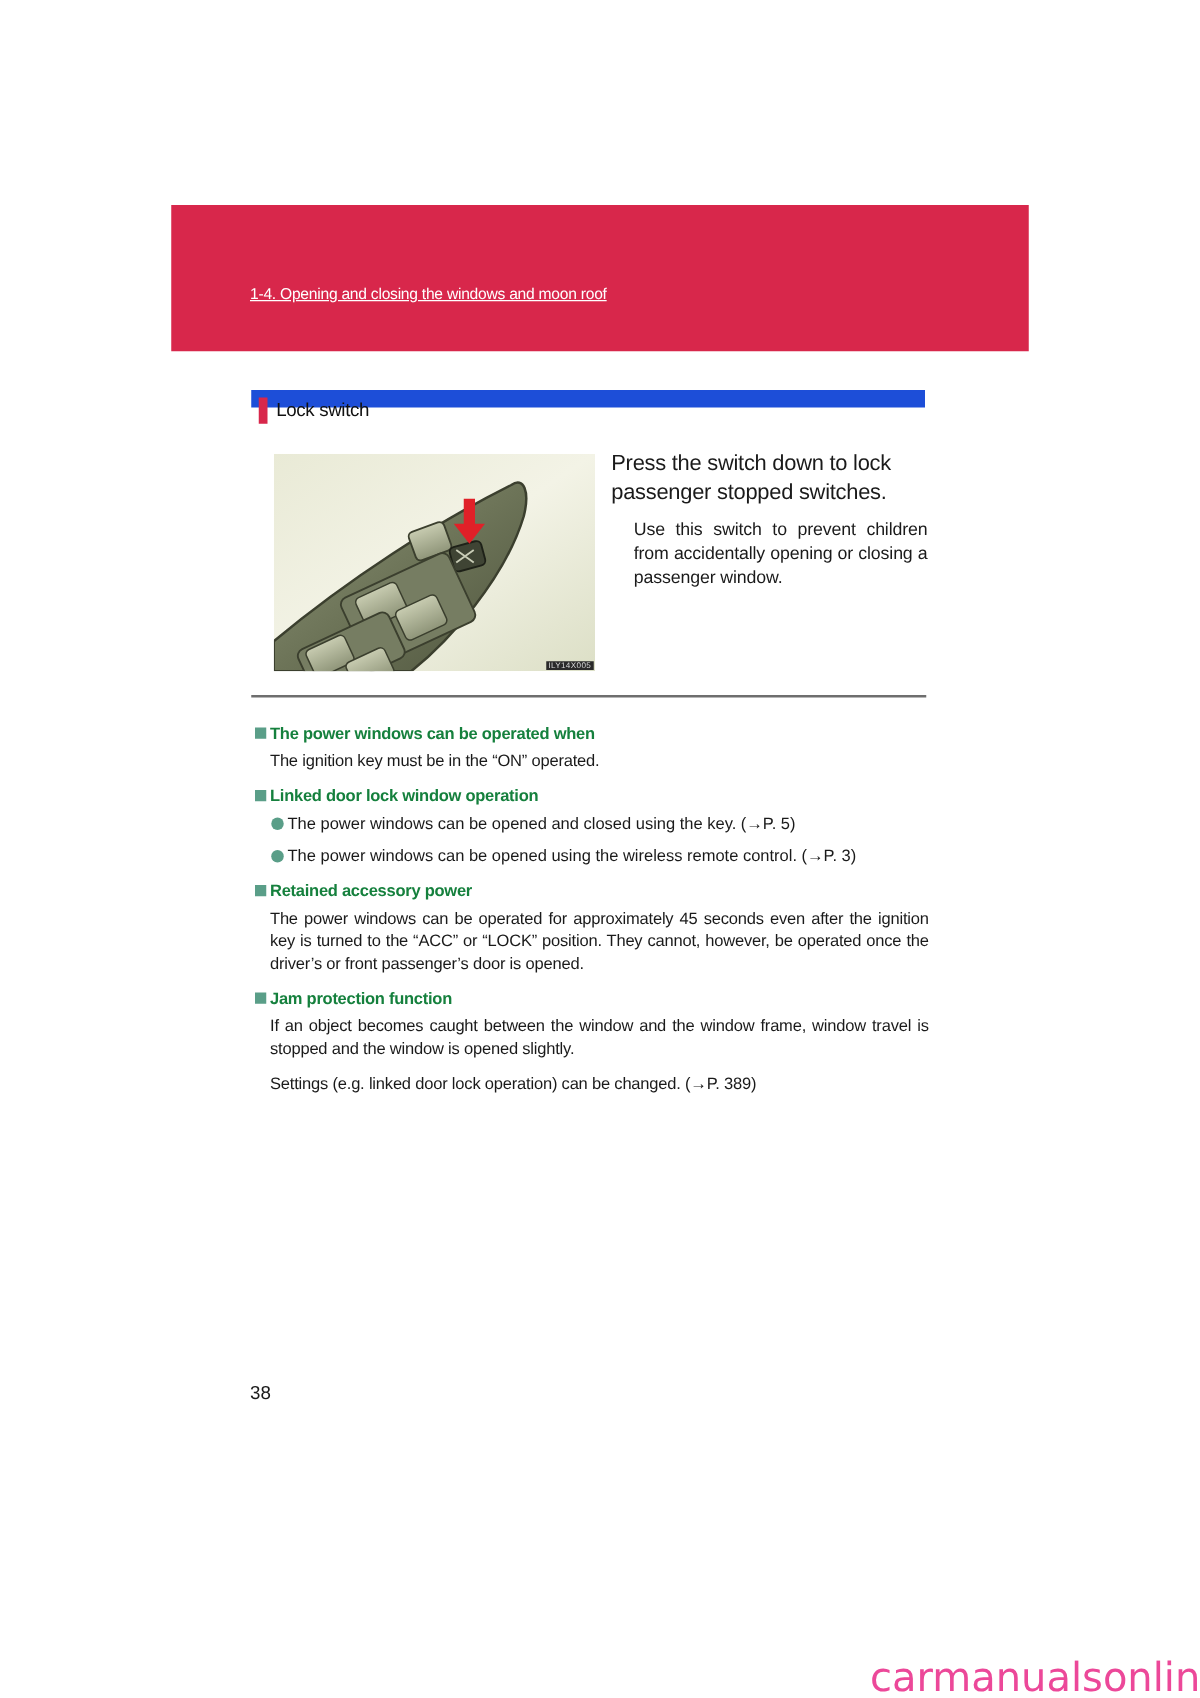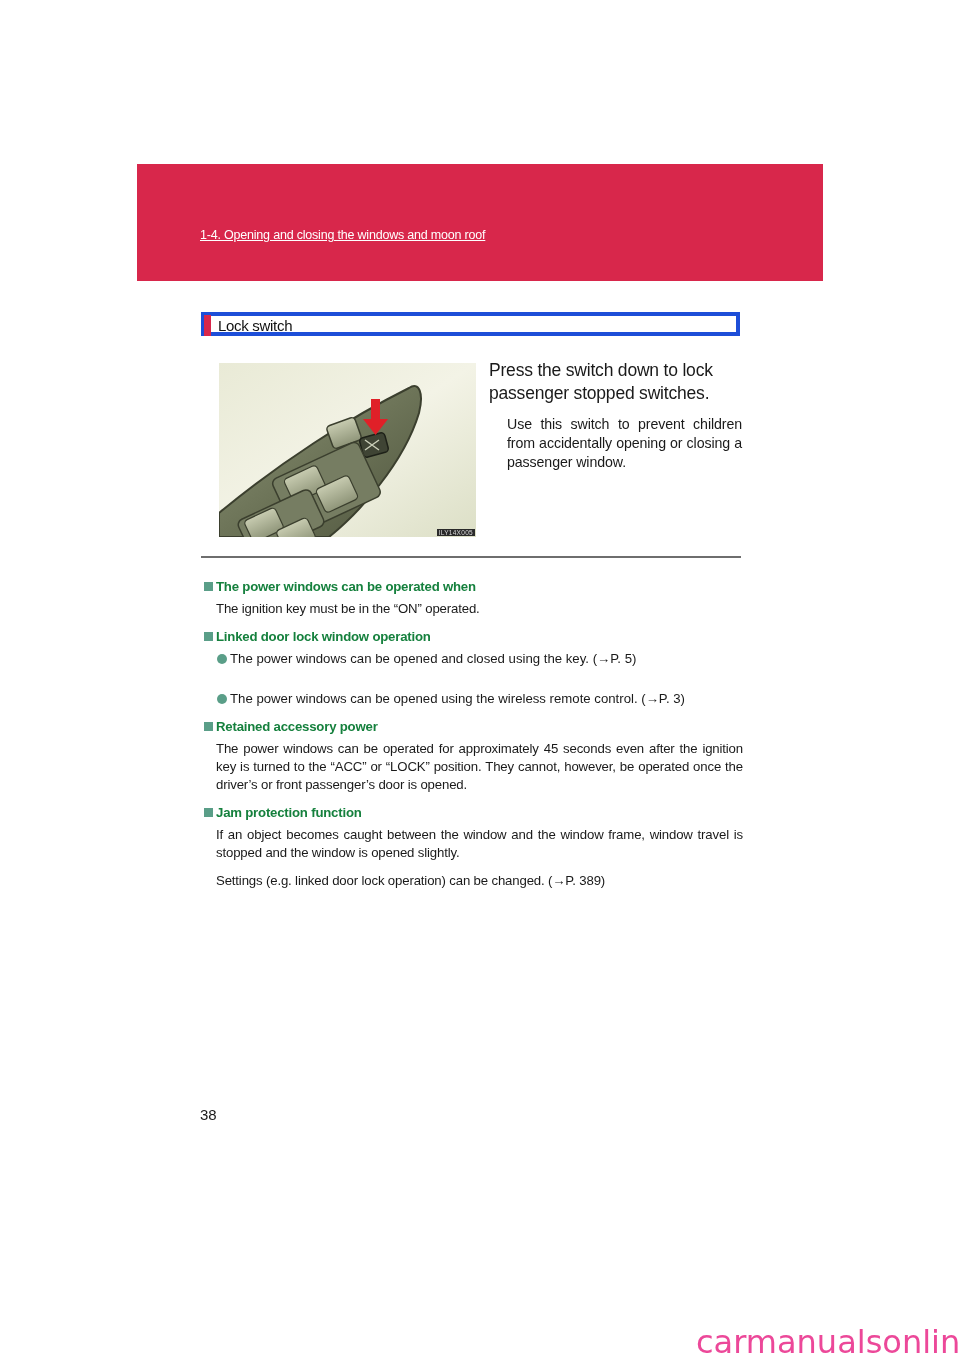--- a/index.html
+++ b/index.html
@@ -4,22 +4,22 @@
 <style>
   html, body { margin: 0; padding: 0; background: #ffffff; }
   body { width: 960px; height: 1358px; position: relative; overflow: hidden;
          font-family: "Liberation Sans", sans-serif; color: #1a1a1a; }
 
   .header-band { position: absolute; left: 137px; top: 164px; width: 686px; height: 117px;
                  background: #d8274b; }
   .header-band .crumb { position: absolute; left: 63px; top: 64px; color: #ffffff;
                         font-size: 12.5px; letter-spacing: -0.2px; text-decoration: underline; }
 
-  .section-title { position: absolute; left: 201px; top: 312px; width: 539px; height: 24px;
-                   border: 4px solid #1d4ed8; box-sizing: border-box; background: #fff; }
+  .section-title { position: absolute; left: 201px; top: 312px; width: 539px; height: 14px;
+                   border: 7px solid #1d4ed8; box-sizing: border-box; background: #fff; }
   .section-title .bar { position: absolute; left: -1px; top: -1px; width: 7px; height: 21px;
                         background: #d8274b; }
   .section-title .label { position: absolute; left: 13px; top: 0px; font-size: 15px;
                           line-height: 19px; color: #111; letter-spacing: -0.3px; }
 
   .photo { position: absolute; left: 219px; top: 363px; width: 257px; height: 174px;
            overflow: hidden; }
   .photo svg { display: block; }
   .photo .code { position: absolute; right: 1px; bottom: 1px; background: #2a2a2a;
                  color: #d8d8d8; font-size: 6.5px; padding: 0 2px; letter-spacing: 0.3px;
@@ -34,21 +34,21 @@
              background: #6e6e6e; }
 
   .notes { position: absolute; left: 203px; top: 578px; width: 540px; }
   .n-head { position: relative; font-size: 13.2px; font-weight: bold; color: #15803d;
             padding-left: 13px; height: 17px; line-height: 17px; letter-spacing: -0.2px; }
   .n-head .sq { position: absolute; left: 1px; top: 4px; width: 9px; height: 9px;
                 background: #5a9e88; }
   .n-body { font-size: 13.2px; line-height: 18px; color: #1a1a1a; padding-left: 13px;
             margin-top: 5px; margin-bottom: 10px; text-align: justify; letter-spacing: -0.15px; }
   .n-dot { position: relative; font-size: 13.2px; line-height: 18px; color: #1a1a1a;
-           padding-left: 27px; margin-top: 5px; margin-bottom: 22px; }
+           padding-left: 27px; margin-top: 5px; margin-bottom: 8px; }
   .n-dot .dot { position: absolute; left: 14px; top: 4px; width: 10px; height: 10px;
                 border-radius: 50%; background: #5a9e88; }
 
   .page-number { position: absolute; left: 200px; top: 1106px; font-size: 15px; color: #1a1a1a; }
 
   .watermark { position: absolute; left: 696px; top: 1323px; font-size: 32px; color: #ec4899;
                font-family: "DejaVu Sans", sans-serif; letter-spacing: 0px; }
 </style>
 </head>
 <body>

